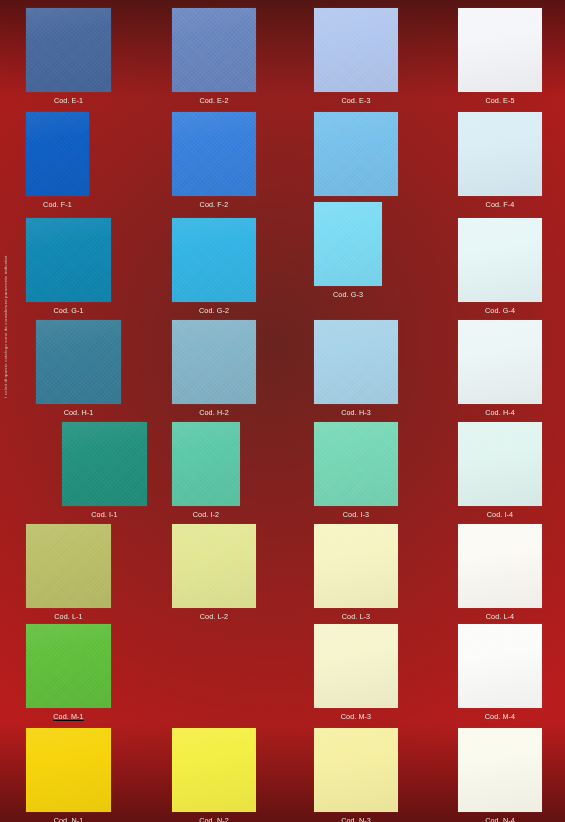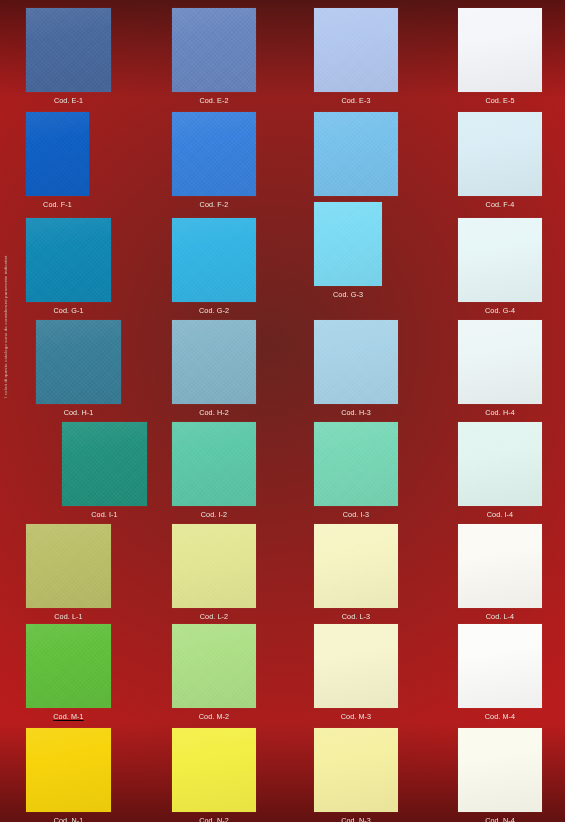--- a/index.html
+++ b/index.html
@@ -158,21 +158,21 @@
         <div class="label">Cod. H-3</div>
       </div>
       <div class="cell" style="left: 458px; top: 320px; width: 84px;">
         <div class="swatch" style="background: rgb(237, 246, 246);"></div>
         <div class="label">Cod. H-4</div>
       </div>
       <div class="cell" style="left: 26px; top: 422px; width: 85px; margin-left: 36px;">
         <div class="swatch" style="background: rgb(36, 146, 127);"></div>
         <div class="label">Cod. I-1</div>
       </div>
-      <div class="cell" style="left: 172px; top: 422px; width: 84px;">
+      <div class="cell" style="left: 172px; top: 422px; width: 68px;">
         <div class="swatch" style="background: rgb(94, 201, 168);"></div>
         <div class="label">Cod. I-2</div>
       </div>
       <div class="cell" style="left: 314px; top: 422px; width: 84px;">
         <div class="swatch" style="background: rgb(121, 216, 183);"></div>
         <div class="label">Cod. I-3</div>
       </div>
       <div class="cell" style="left: 458px; top: 422px; width: 84px;">
         <div class="swatch" style="background: rgb(226, 245, 240);"></div>
         <div class="label">Cod. I-4</div>
@@ -190,24 +190,20 @@
         <div class="label">Cod. L-3</div>
       </div>
       <div class="cell" style="left: 458px; top: 524px; width: 84px;">
         <div class="swatch" style="background: rgb(251, 250, 245);"></div>
         <div class="label">Cod. L-4</div>
       </div>
       <div class="cell" style="left: 26px; top: 624px; width: 85px; text-decoration: underline;">
         <div class="swatch" style="background: rgb(98, 192, 62);"></div>
         <div class="label">Cod. M-1</div>
       </div>
-      <div class="cell" style="left: 172px; top: 624px; width: 84px;">
-        <div class="swatch" style="background: rgb(174, 224, 136);"></div>
-        <div class="label">Cod. M-2</div>
-      </div>
       <div class="cell" style="left: 314px; top: 624px; width: 84px;">
         <div class="swatch" style="background: rgb(246, 245, 206);"></div>
         <div class="label">Cod. M-3</div>
       </div>
       <div class="cell" style="left: 458px; top: 624px; width: 84px;">
         <div class="swatch" style="background: rgb(252, 252, 251);"></div>
         <div class="label">Cod. M-4</div>
       </div>
       <div class="cell" style="left: 26px; top: 728px; width: 85px;">
         <div class="swatch" style="background: rgb(247, 212, 12);"></div>

